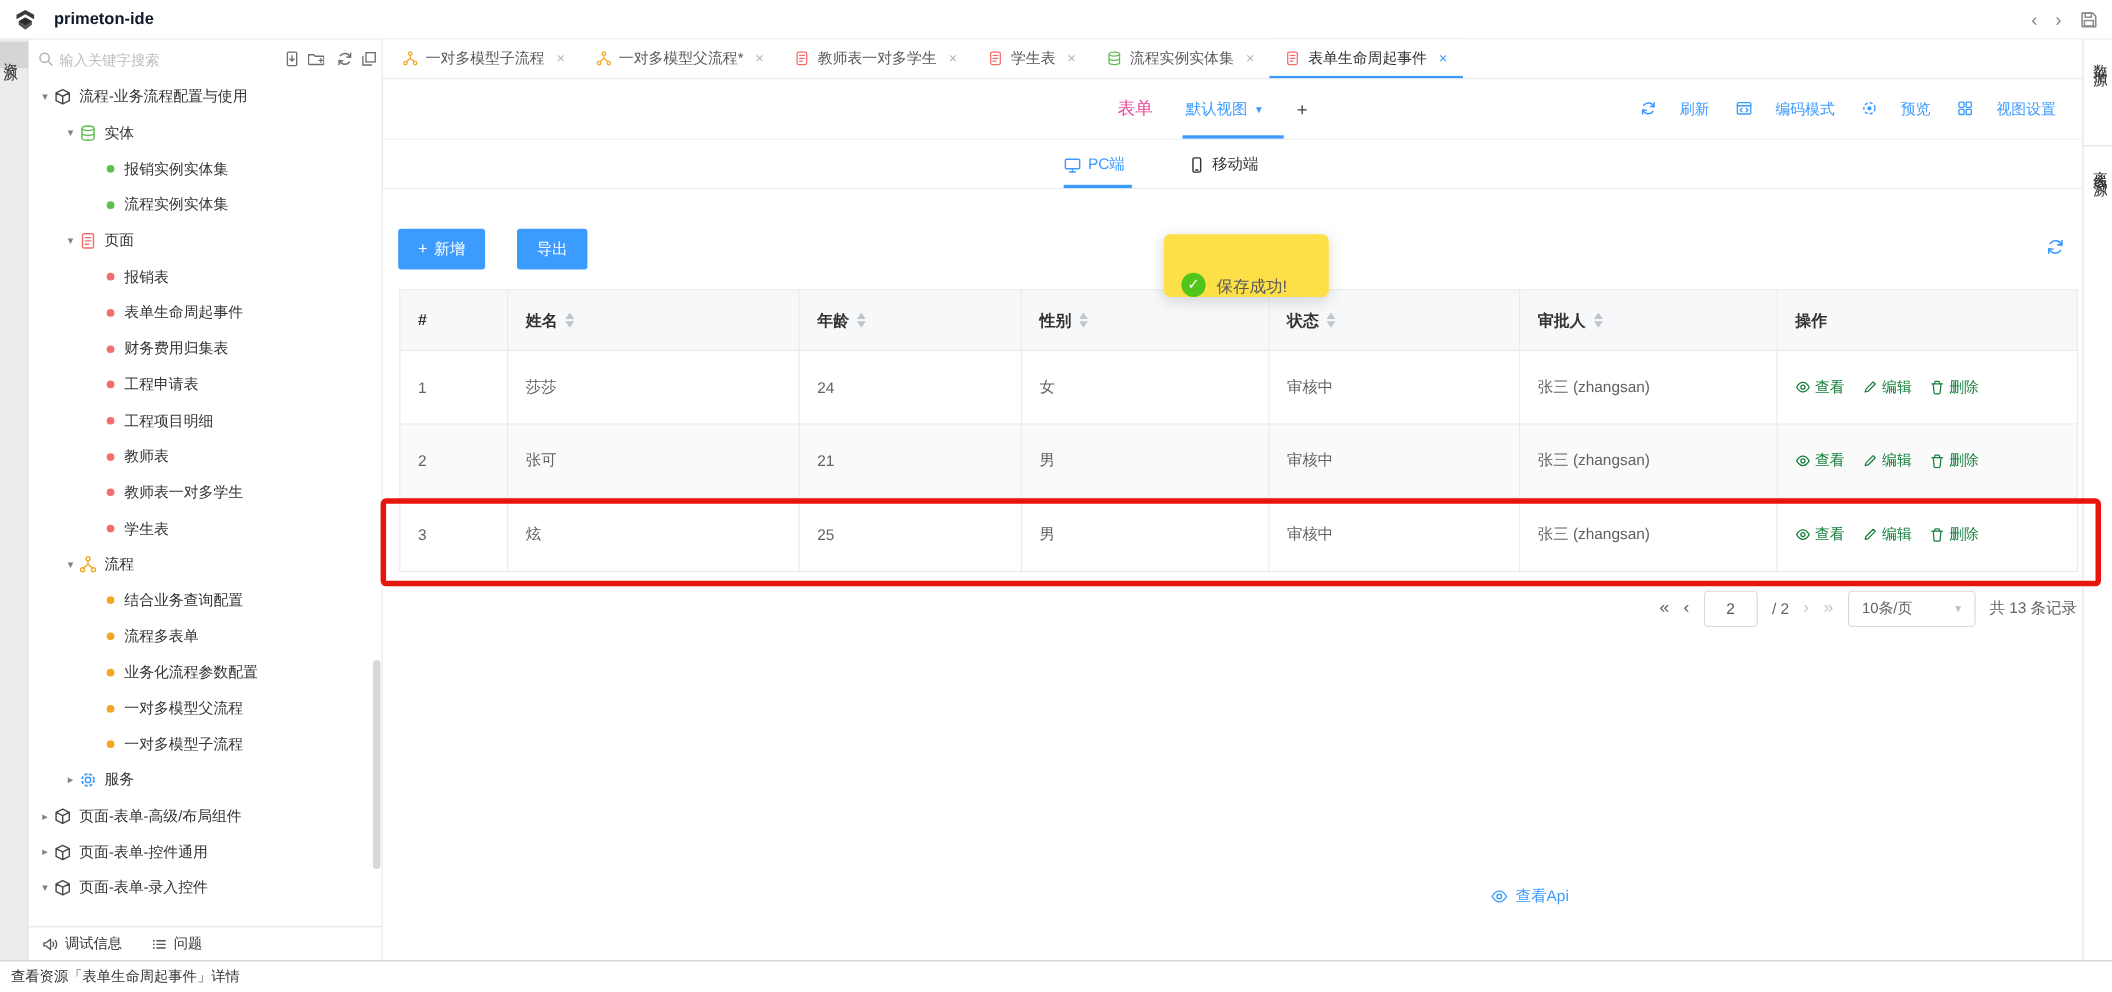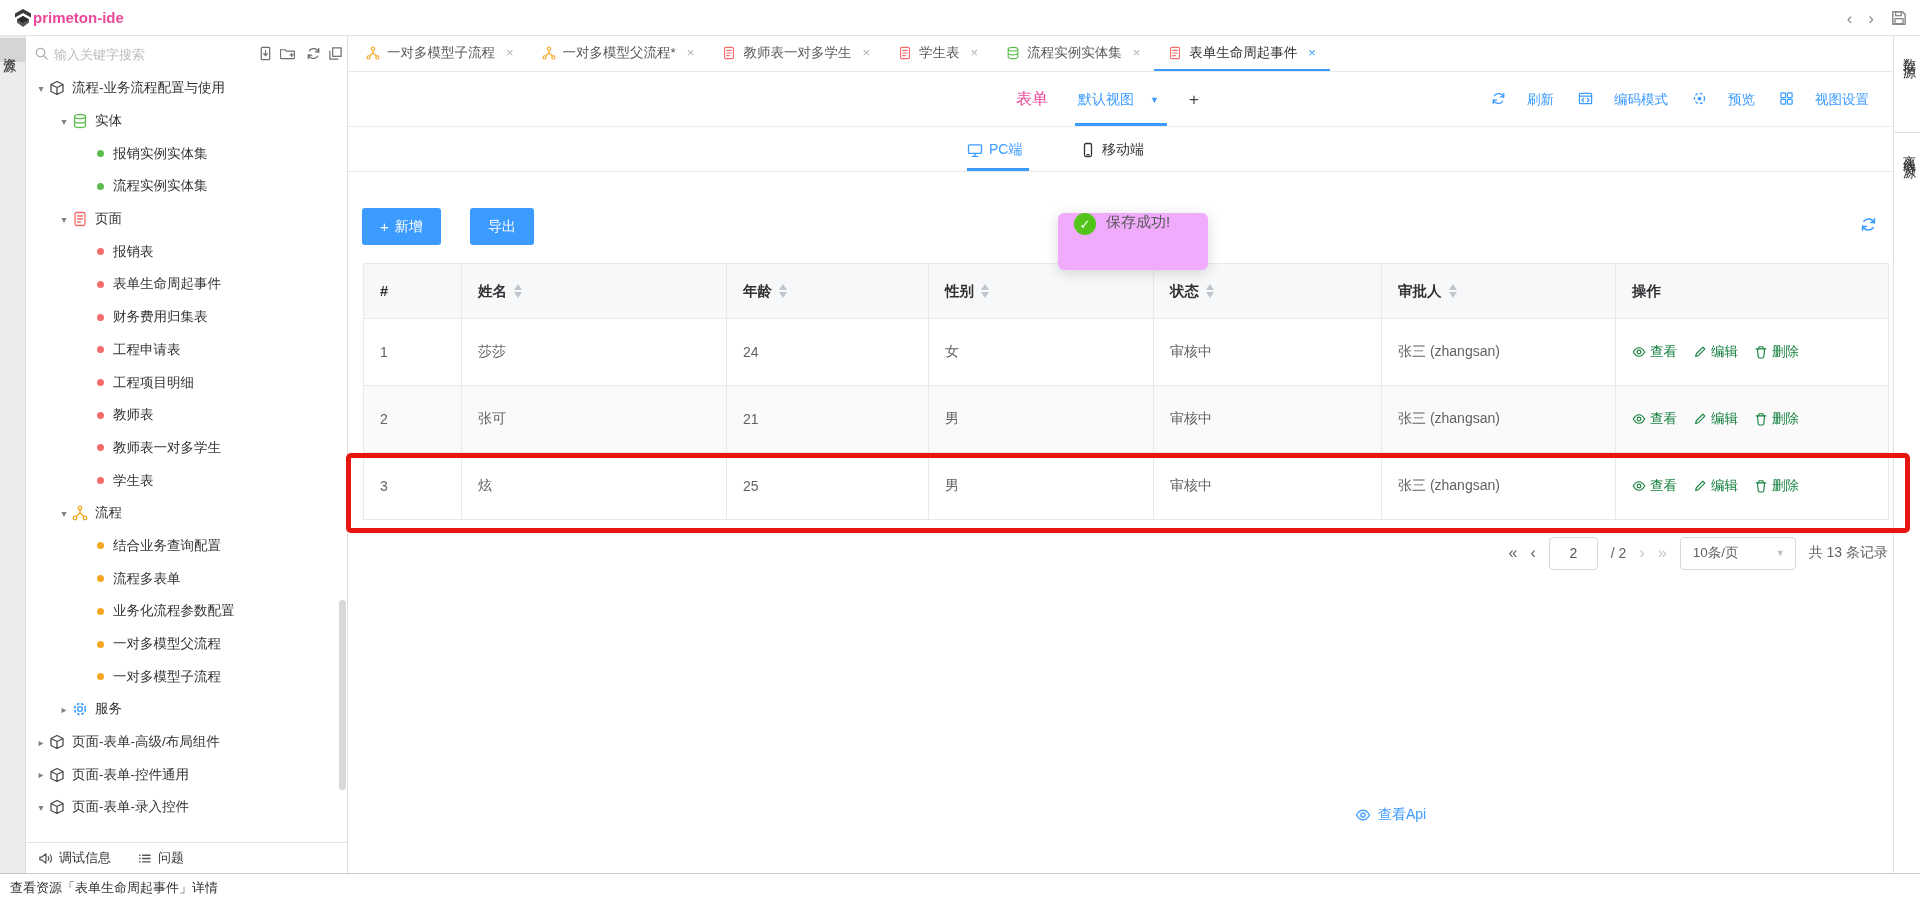--- a/index.html
+++ b/index.html
@@ -2,21 +2,21 @@
 <html><head>
 <meta charset="utf-8">
 <style>
   * { margin:0; padding:0; box-sizing:border-box; }
   html,body { width:1920px; height:902px; font-family:"Liberation Sans","DejaVu Sans",sans-serif; background:#fff; color:#333; }
   .screen { position:relative; width:1920px; height:902px; overflow:hidden; background:#fff; }
 
   
   .titlebar { position:absolute; left:0; top:0; width:1920px; height:36px; background:#fff; border-bottom:1px solid #e4e4e4; display:flex; align-items:center; }
   .logo { margin-left:13px; width:20px; height:20px; color:#3a3a3a; }
-  .app-title { margin-left:0; font-size:15px; font-weight:600; color:#ec4899; }
+  .app-title { margin-left:16px; font-size:15px; font-weight:600; color:#0f172a; }
   .tb-right { position:absolute; right:12px; top:0; height:36px; display:flex; align-items:center; gap:16px; color:#8a8a8a; }
   .tb-nav { font-size:17px; line-height:1; cursor:default; }
 
   
   .shell { position:absolute; left:0; top:36px; width:1920px; height:837px; }
 
   
   .left-strip { position:absolute; left:0; top:0; width:26px; height:837px; background:#ececec; border-right:1px solid #dcdcdc; }
   .strip-tab { position:absolute; left:0; top:2px; width:26px; padding:9px 0; background:#d5d5d5; writing-mode:vertical-lr; text-orientation:upright; text-align:center; font-size:13px; color:#333; letter-spacing:3px; }
 
@@ -58,21 +58,21 @@
   .tabbar { height:36px; display:flex; align-items:stretch; border-bottom:1px solid #e8e8e8; padding-left:4px; background:#fff; }
   .etab { display:flex; align-items:center; padding:0 14px; gap:7px; font-size:13.5px; color:#595959; border-bottom:2px solid transparent; cursor:default; }
   .etab .ic { flex:none; }
   .etab .x { font-size:13px; color:#b3b3b3; margin-left:4px; }
   .etab.active { color:#303030; border-bottom-color:#3b9bff; background:#fff; }
   .etab.active .x { color:#3b9bff; }
 
   .toolbar { position:relative; height:55px; border-bottom:1px solid #ededed; }
   .tb-center { position:absolute; left:668px; top:0; height:55px; display:flex; align-items:center; gap:30px; }
   .tb-form { font-size:16px; color:#ec4899; }
-  .tb-view { font-size:14px; color:#3b9bff; display:flex; align-items:center; gap:16px; }
+  .tb-view { font-size:14px; color:#3b9bff; display:flex; align-items:center; gap:6px; }
   .tb-view .car { font-size:9px; }
   .tb-plus { font-size:17px; color:#444; }
   .tb-underline { position:absolute; left:727px; bottom:0; width:92px; height:3px; background:#3b9bff; }
   .tb-actions { position:absolute; right:24px; top:0; height:55px; display:flex; align-items:center; gap:24px; }
   .tb-act { display:flex; align-items:flex-start; gap:21px; color:#3b9bff; font-size:13.5px; cursor:default; }
 
   .devicebar { position:relative; height:45px; border-bottom:1px solid #e8e8e8; }
   .dev { position:absolute; top:0; height:45px; display:flex; align-items:center; gap:6px; font-size:14px; }
   .dev.pc { left:619px; color:#3b9bff; }
   .dev.mobile { left:732px; color:#333; }
@@ -103,21 +103,21 @@
   .pager { position:absolute; top:364px; right:5px; height:34px; display:flex; align-items:center; gap:13px; color:#606266; font-size:14px; }
   .pg-ar { font-size:16px; color:#606266; cursor:default; }
   .pg-ar.dis { color:#c3c7cf; }
   .pg-box { width:49px; height:33px; border:1px solid #d9d9d9; border-radius:4px; text-align:center; line-height:31px; font-size:14px; color:#555; }
   .pg-size { width:116px; height:33px; border:1px solid #d9d9d9; border-radius:4px; display:flex; align-items:center; padding:0 10px 0 12px; font-size:13.5px; color:#606266; justify-content:space-between; }
   .pg-size .car { font-size:9px; color:#b9bec7; }
 
   .view-api { position:absolute; left:1007px; top:634px; display:flex; align-items:center; gap:7px; color:#3b9bff; font-size:14px; cursor:default; }
 
   
-  .toast { position:absolute; left:1058px; top:213px; width:150px; height:57px; background:#f0abfc; border-radius:6px; box-shadow:0 3px 14px rgba(0,0,0,.15); display:flex; align-items:flex-start; gap:10px; padding-left:16px; z-index:60; }
+  .toast { position:absolute; left:1058px; top:213px; width:150px; height:57px; background:#fde047; border-radius:6px; box-shadow:0 3px 14px rgba(0,0,0,.15); display:flex; align-items:flex-end; gap:10px; padding-left:16px; z-index:60; }
   .toast-check { width:22px; height:22px; border-radius:50%; background:#52c41a; color:#fff; font-size:13px; display:flex; align-items:center; justify-content:center; flex:none; }
   .toast-check::before { content:"✓"; }
   .toast-msg { font-size:15px; color:#595959; }
 
   
   .red-box { position:absolute; left:346px; top:453px; width:1564px; height:80px; border:5px solid #e7150e; border-radius:5px; z-index:50; pointer-events:none; }
 
   
   .statusbar { position:absolute; left:0; top:873px; width:1920px; height:29px; border-top:1px solid #c8c8c8; background:#fff; font-size:13px; color:#333; line-height:28px; padding-left:10px; }
 

